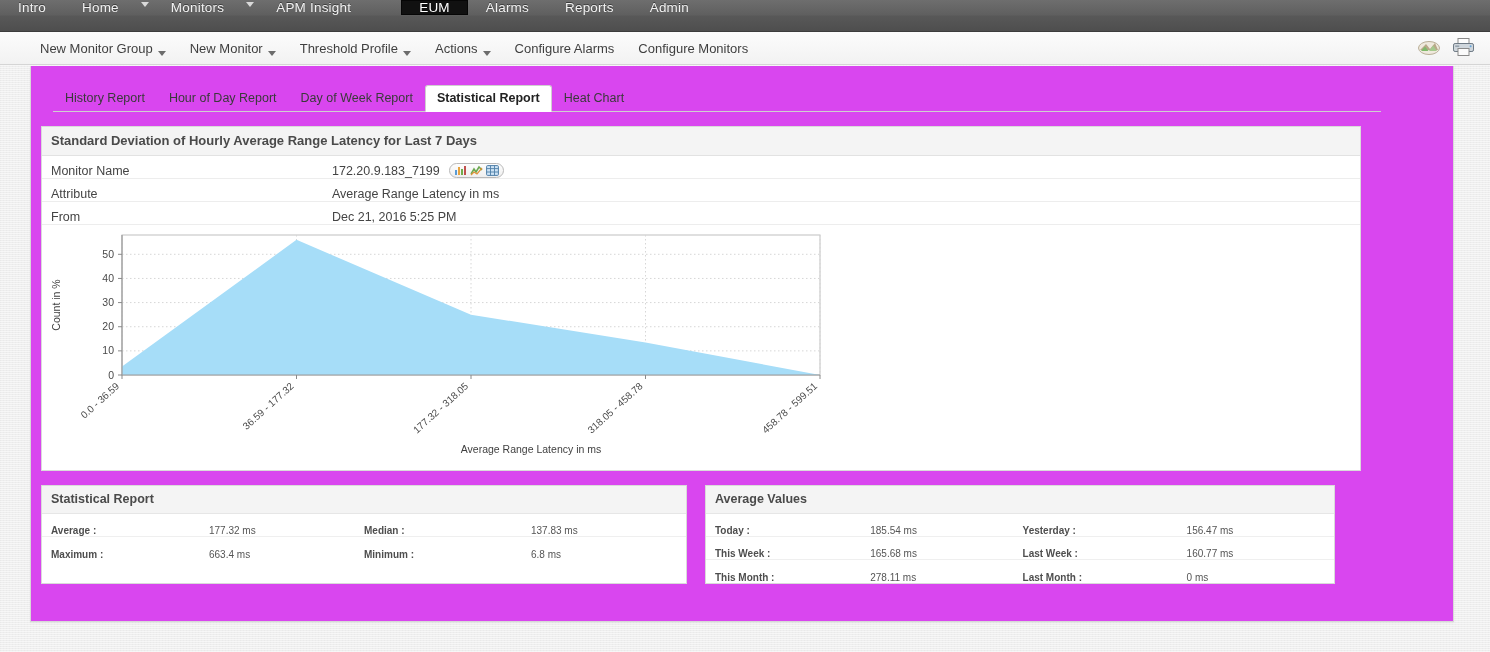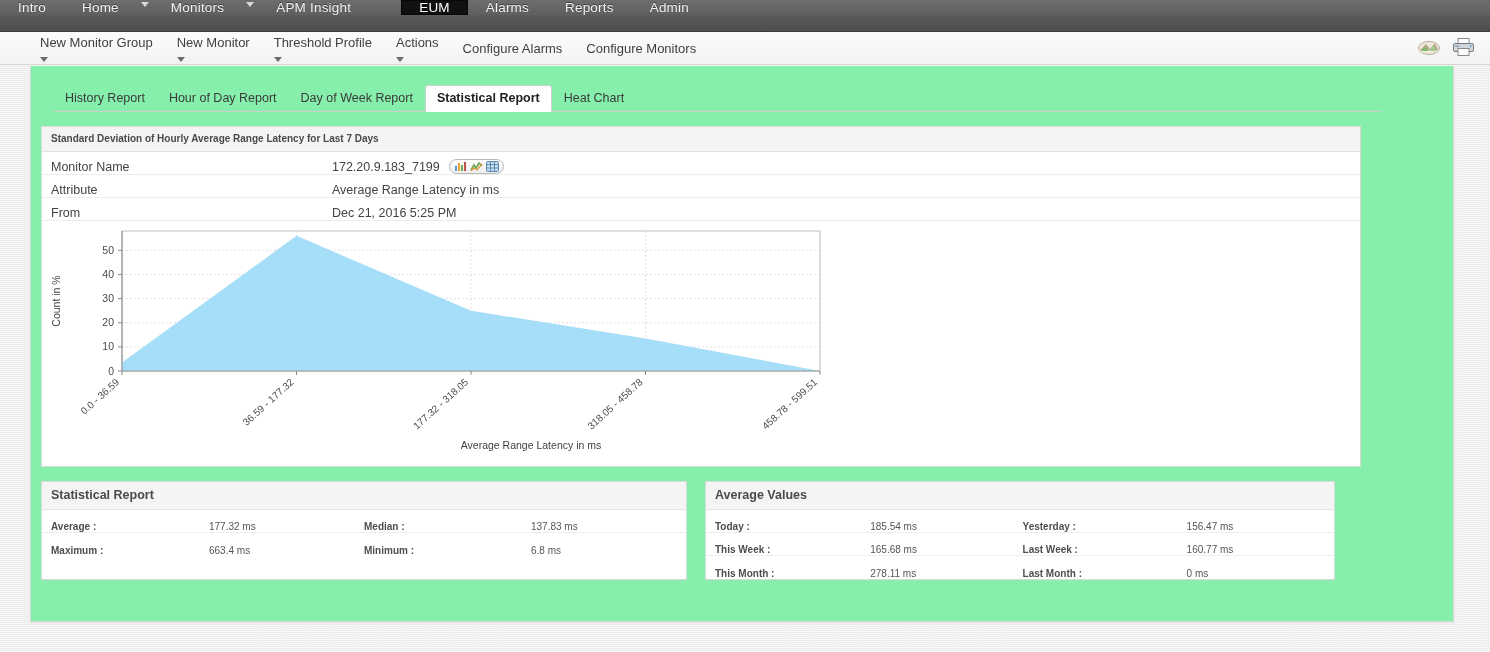--- a/index.html
+++ b/index.html
@@ -63,28 +63,27 @@
     position: relative;
     height: 33px;
     background: linear-gradient(to bottom, #fcfcfc, #f2f2f2);
     border-bottom: 1px solid #d5d5d5;
     display: flex;
     align-items: center;
     padding-left: 28px;
   }
   .subbar .sbitem {
     display: flex;
-    align-items: flex-start;
+    align-items: flex-end;
     gap: 5px;
     padding: 0 12px;
     font-size: 13px;
     color: #3f3f3f;
     cursor: pointer;
     white-space: nowrap;
-    flex-direction: column;
   }
   .caret-dark {
     width: 0; height: 0;
     border-left: 4px solid transparent;
     border-right: 4px solid transparent;
     border-top: 5px solid #6c6c6c;
     margin-top: 2px;
   }
   .subbar .right-icons {
     position: absolute;
@@ -93,21 +92,21 @@
     align-items: center;
     gap: 12px;
   }
 
   
   .shell {
     position: absolute;
     left: 30px; top: 66px;
     width: 1424px;
     height: 556px;
-    background: #86efac;
+    background: #d946ef;
     border: 1px solid #d8d8d8;
     border-top: none;
     box-shadow: 0 1px 2px rgba(0,0,0,.05);
   }
 
   
   .tabstrip {
     position: relative;
     height: 28px;
     margin: 18px 0 0 22px;
@@ -138,21 +137,21 @@
   
   .panel {
     margin: 14px 0 0 10px;
     width: 1320px;
     border: 1px solid #dadada;
     background: #fff;
   }
   .panel-head {
     background: #f4f4f4;
     border-bottom: 1px solid #e2e2e2;
-    font-size: 10px;
+    font-size: 13px;
     font-weight: bold;
     color: #4a4a4a;
     padding: 6px 0 7px 9px;
   }
   .inforow {
     display: flex;
     border-bottom: 1px solid #ededed;
     font-size: 12.5px;
     color: #444;
     height: 23px;

